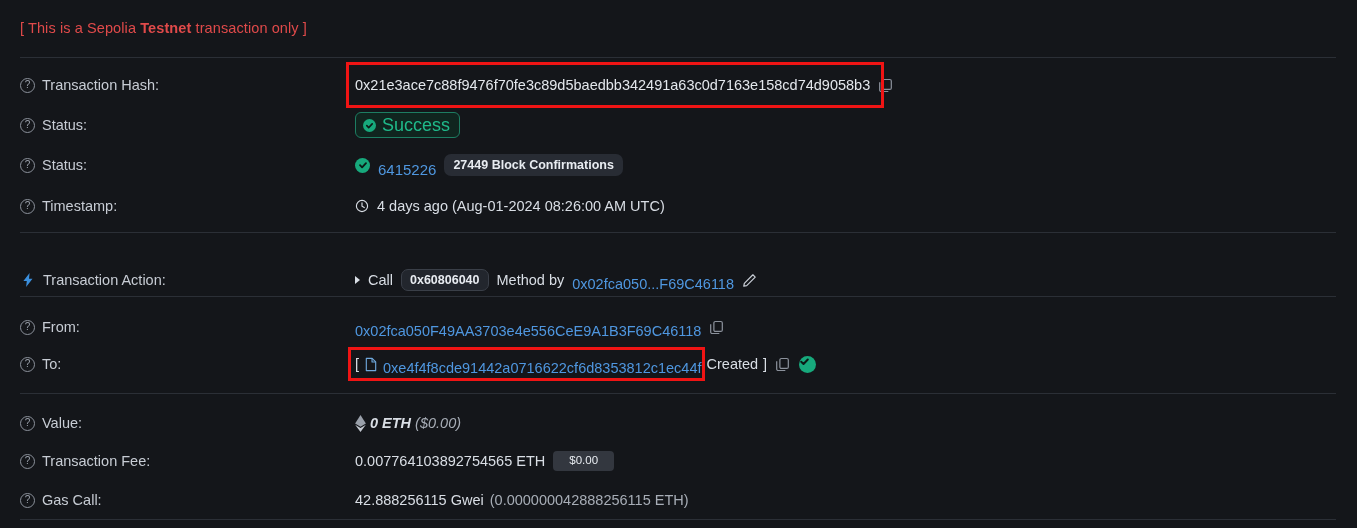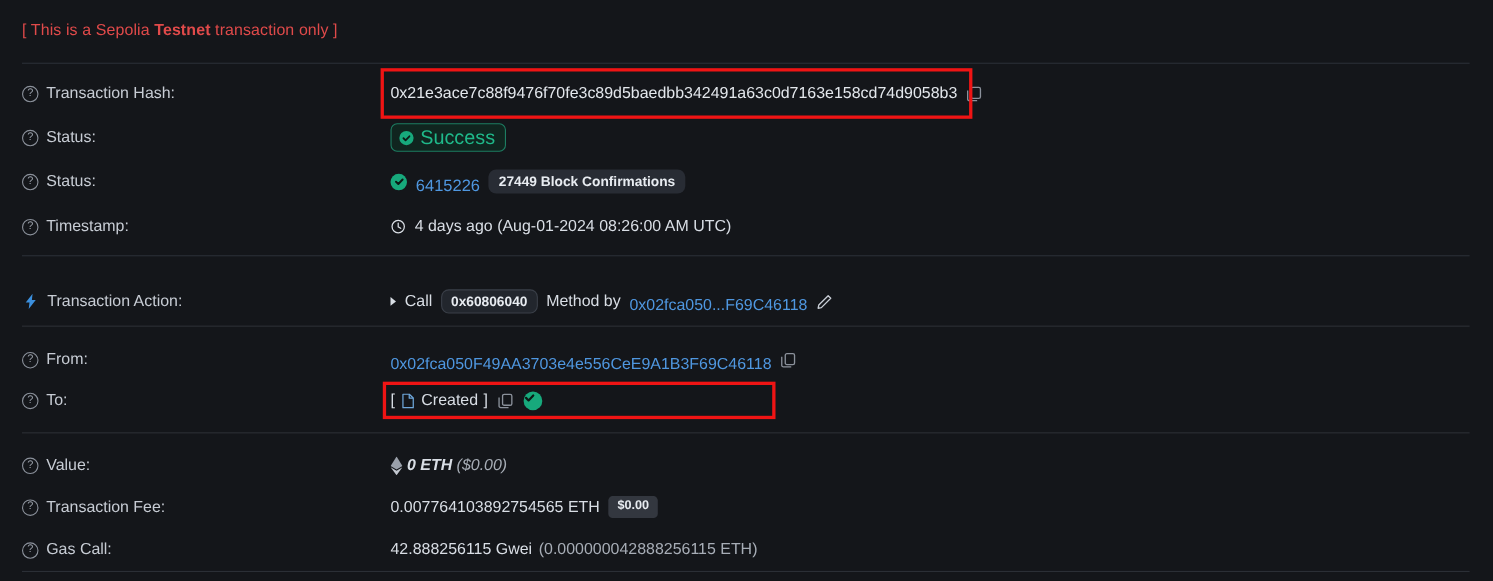--- a/index.html
+++ b/index.html
@@ -60,21 +60,21 @@
   .pill-dark {
     background: #282c34; color: #e8ecf1; border-radius: 7px;
     padding: 5px 9px; font-size: 12.5px; font-weight: 700; line-height: 1;
   }
   .pill-method {
     background: #22262d; border: 1px solid #3a3f48; color: #e8ecf1;
     border-radius: 7px; padding: 4px 8px; font-size: 12.5px; font-weight: 700; line-height: 1;
   }
   .pill-usd {
     background: #33373f; color: #e8ecf1; border-radius: 4px;
-    padding: 4px 8px; font-size: 11.5px; font-weight: 700; line-height: 1;
+    padding: 4px 16px; font-size: 11.5px; font-weight: 400; line-height: 1;
   }
 
   .copy-icon { width: 15px; height: 15px; flex: none; cursor: pointer; display: block; }
   .doc-icon  { width: 14px; height: 15px; flex: none; display: block; }
   .clock-icon{ width: 14px; height: 14px; flex: none; display: block; }
   .eth-icon  { width: 11px; height: 17px; flex: none; display: block; }
   .pencil-icon { width: 15px; height: 15px; flex: none; cursor: pointer; display: block; }
   .check-teal { width: 17px; height: 17px; flex: none; display: block; }
 
   .caret {
@@ -150,21 +150,21 @@
       <svg class="clock-icon" viewBox="0 0 16 16" fill="none" stroke="#d9dee5" stroke-width="1.3">
         <circle cx="8" cy="8" r="6.4"></circle>
           <path d="M8 4.3V8.2l2.6 1.6" stroke-linecap="round"></path>
       </svg>
       <span>4 days ago (Aug-01-2024 08:26:00 AM UTC)</span>
     </div>
   </div>
 
   <div class="divider" style="top:232px;"></div>
 
-  <div class="row" style="top:254px;">
+  <div class="row" style="top:260px;">
     <div class="label-cell">
       <svg class="bolt" viewBox="0 0 16 16" fill="#3b8fdd">
         <path d="M9.6 1 3.4 9.1h3.4L6.1 15l6.4-8.3H9l0.6-5.7z"></path>
       </svg>
       <span>Transaction Action:</span>
     </div>
     <div class="value-cell">
       <span class="caret"></span>
       <span>Call</span>
       <span class="pill-method">0x60806040</span>
@@ -196,20 +196,21 @@
     <div class="label-cell">
       <span class="qm">?</span>
       <span>To:</span>
     </div>
     <div class="value-cell" style="gap:5px;">
       <span class="bracket">[</span>
       <svg class="doc-icon" viewBox="0 0 14 16" fill="none" stroke="#6fa8dc" stroke-width="1.2" stroke-linejoin="round">
         <path d="M2 1.5h6.2L12 5.2v9.3H2z"></path>
           <path d="M8.1 1.6v3.7H11.9"></path>
       </svg>
+      <a class="link" href="#">0xe4f4f8cde91442a0716622cf6d8353812c1ec44f</a>
       <span class="bracket">Created</span>
       <span class="bracket">]</span>
       <svg class="copy-icon" style="margin-left:3px;" viewBox="0 0 16 16" fill="none" stroke="#8b919b" stroke-width="1.3">
         <rect x="5.2" y="1.6" width="9" height="10.6" rx="1.6"></rect>
         <path d="M11 14.4H3.4A1.6 1.6 0 0 1 1.8 12.8V4.6"></path>
       </svg>
       <span class="chk-circle check-teal" style="margin-left:4px;">
         <svg width="11" height="11" viewBox="0 0 10 10" fill="none" stroke="#0c1a16" stroke-width="1.8" stroke-linecap="round" stroke-linejoin="round">
             <path d="M2 5.2 4.1 7.3 8 3.2"></path>
           </svg>

